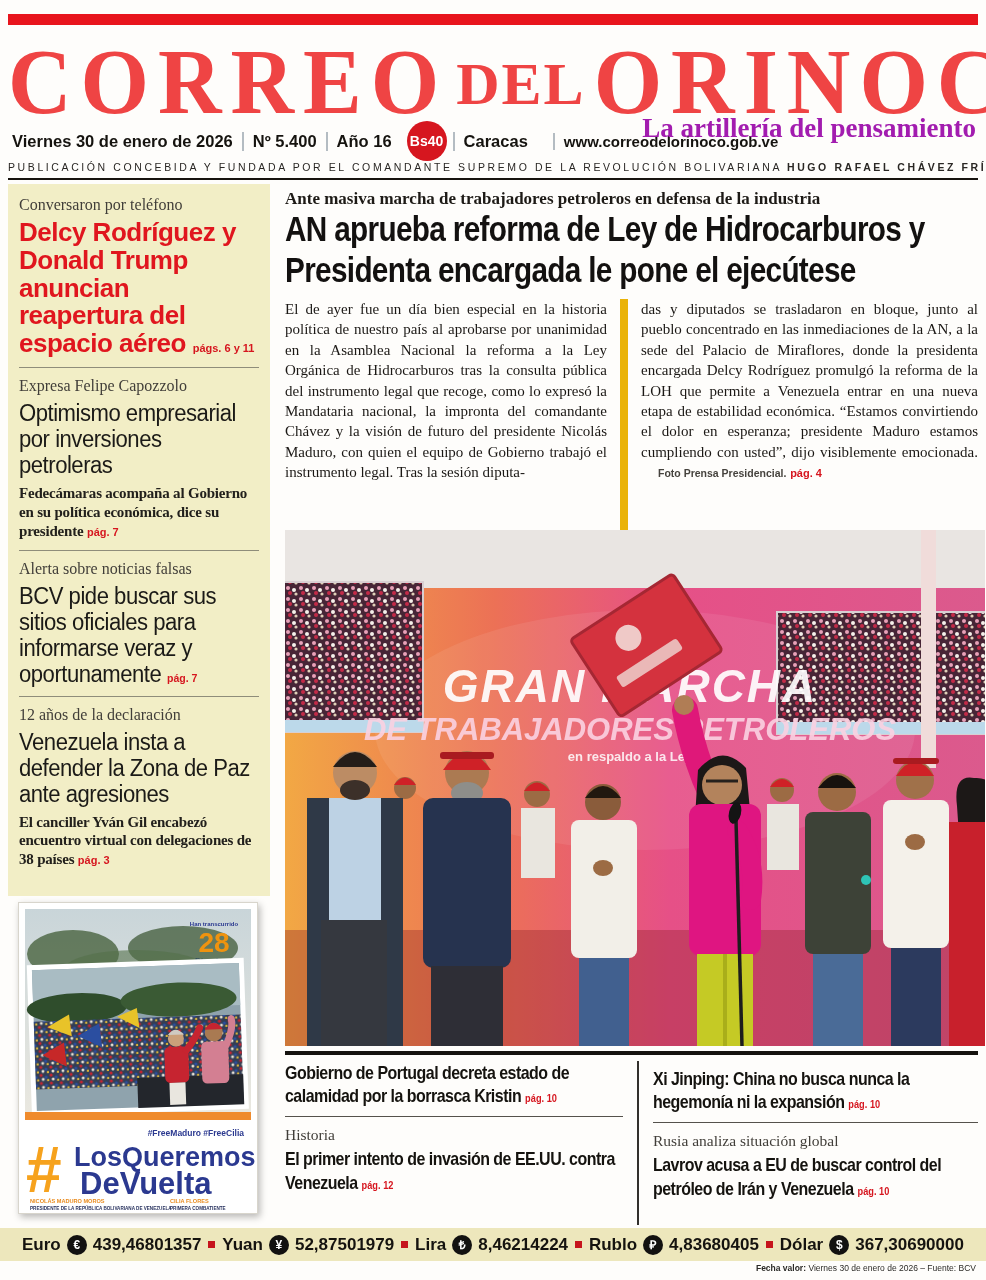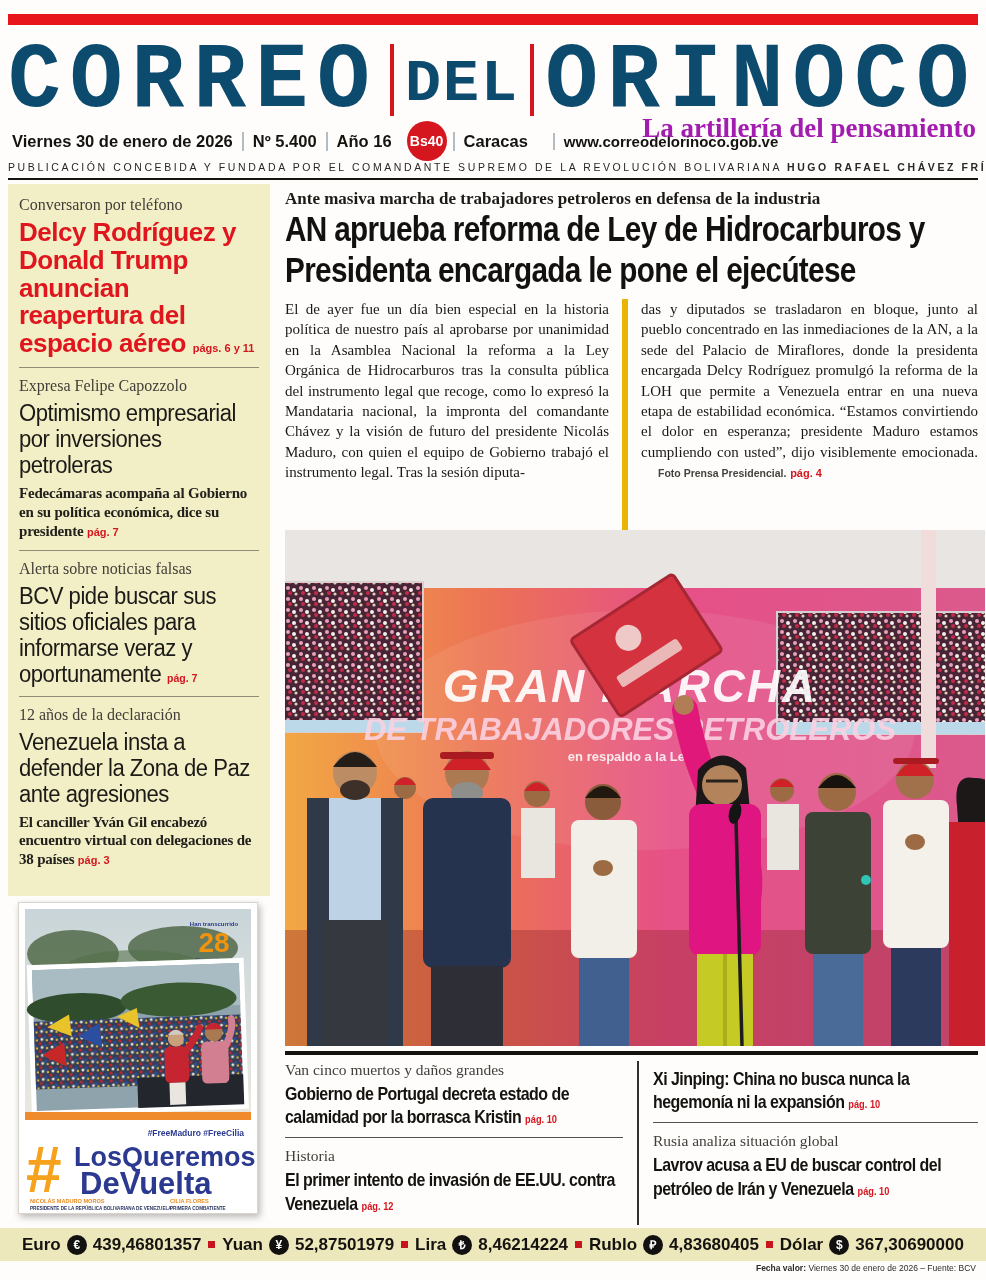--- a/index.html
+++ b/index.html
@@ -3,21 +3,21 @@
 <meta charset="utf-8">
 <style>
   * { margin:0; padding:0; box-sizing:border-box; }
   html,body { width:986px; height:1280px; }
   body { position:relative; background:#fefdfb; font-family:"Liberation Sans",sans-serif; color:#171512; overflow:hidden; }
   .abs { position:absolute; }
 
   
   #topbar { left:8px; top:14px; width:970px; height:11px; background:#e8151d; }
   #masthead { left:8px; top:24px; width:970px; height:96px; display:flex; align-items:flex-end; justify-content:space-between;
-              font-family:Liberation Mono, monospace; font-weight:700; color:#0c4a6e; }
+              font-family:Liberation Serif, serif; font-weight:700; color:#ef4444; }
   .brand-main { font-size:88px; line-height:0.82; letter-spacing:9px; transform:scaleY(1.06); transform-origin:bottom; white-space:nowrap; }
   .brand-del  { font-size:60px; line-height:1; padding-bottom:6px; letter-spacing:2px;text-align:right; }
   .vsep { width:4px; height:72px; background:#d6161d; margin:0 4px 4px 4px; align-self:flex-end; }
 
   #dateline { left:12px; top:120px; height:42px; display:flex; align-items:center; font-weight:700; font-size:16.5px; color:#15130f; }
   .dl-item { padding:0 9px; border-left:2px solid #b4bcc2; white-space:nowrap; }
   .dl-item.first { border-left:none; padding-left:0;text-align:center; }
   .price-badge { width:40px; height:40px; border-radius:50%; background:#d6161f; color:#fff; display:flex; align-items:center; justify-content:center;
                  font-size:14px; font-weight:700; margin:0 6px; flex:none; }
   .website { font-size:15px;margin-left:16px; }
@@ -38,21 +38,21 @@
   .sb-divider { border:none; border-top:1px solid #8f8d7a; margin:9px 0; }
 
   #poster { left:18px; top:902px; width:240px; height:312px; background:#fff; box-shadow:2px 3px 7px rgba(0,0,0,0.28); }
 
   
   #main-kicker { left:285px; top:189px; width:693px; font-family:"Liberation Serif",serif; font-weight:700; font-size:17px; color:#1d1a16; }
   #main-headline { left:285px; top:209px; width:693px; overflow:visible; }
   .condense { transform:scaleX(0.85); transform-origin:left top; width:117.6%; font-weight:700; font-size:35px; line-height:1.16; letter-spacing:-0.8px; color:#131110; }
   #main-body { left:285px; top:299px; width:693px; height:232px; display:flex; overflow:hidden; }
   .bcol { font-family:"Liberation Serif",serif; font-size:15px; line-height:1.36; text-align:justify; color:#1b1815; }
-  .bcol1 { width:343px; padding-right:13px; border-right:6px solid #eab308; }
+  .bcol1 { width:343px; padding-right:13px; border-right:8px solid #eab308; }
   .bcol2 { width:350px; padding-left:13px; }
   .credit { font-size:10.5px; font-weight:700; color:#46433e; font-family:"Liberation Sans",sans-serif;margin-left:17px; }
 
   #photo { left:285px; top:530px; width:700px; height:516px; }
   #photo svg { display:block; }
   svg text { font-family:"Liberation Sans",sans-serif; }
 
   
   #midrule { left:285px; top:1051px; width:693px; height:4px; background:#15130f; }
   #bottom { left:285px; top:1061px; width:693px; height:164px; display:flex; }
@@ -323,21 +323,20 @@
       <path d="M672,276 q-4,-32 17,-28 q24,-2 16,30 l-6,40 -24,2 z" fill="#1c1817"></path>
       <rect x="664" y="292" width="36" height="224" fill="#c8202c"></rect>
     </g>
   </svg>
 </div>
 
 <div class="abs" id="midrule"></div>
 <div class="abs" id="bottom">
   <div class="bl">
     <div>
-      <div class="bs-kicker">Van cinco muertos y daños grandes</div>
       <div class="shrink">
         <span>Gobierno de Portugal decreta estado de calamidad por la borrasca Kristin</span>
         <span class="pg">pág. 10</span>
       </div>
     </div>
     <hr class="bs-divider">
     <div>
       <div class="bs-kicker">Historia</div>
       <div class="shrink">
         <span>El primer intento de invasión de EE.UU. contra Venezuela</span>

